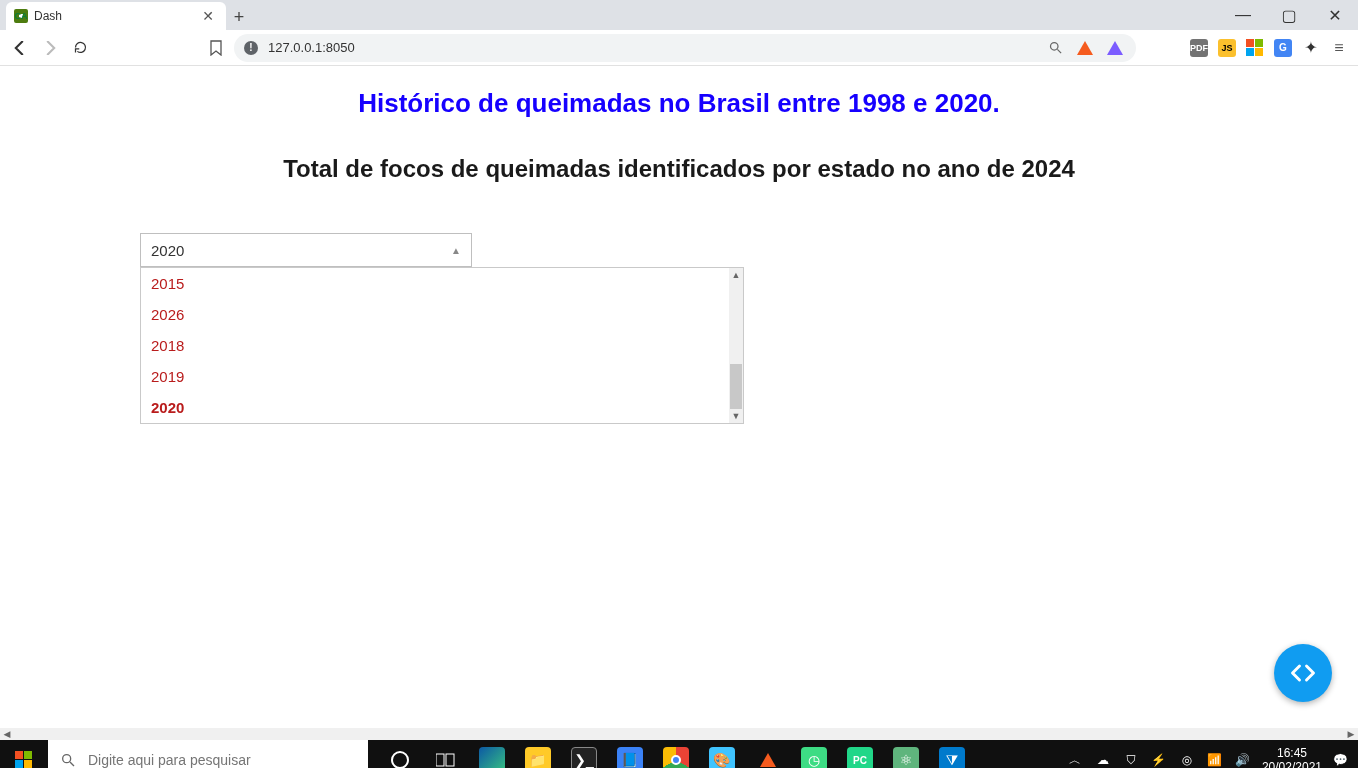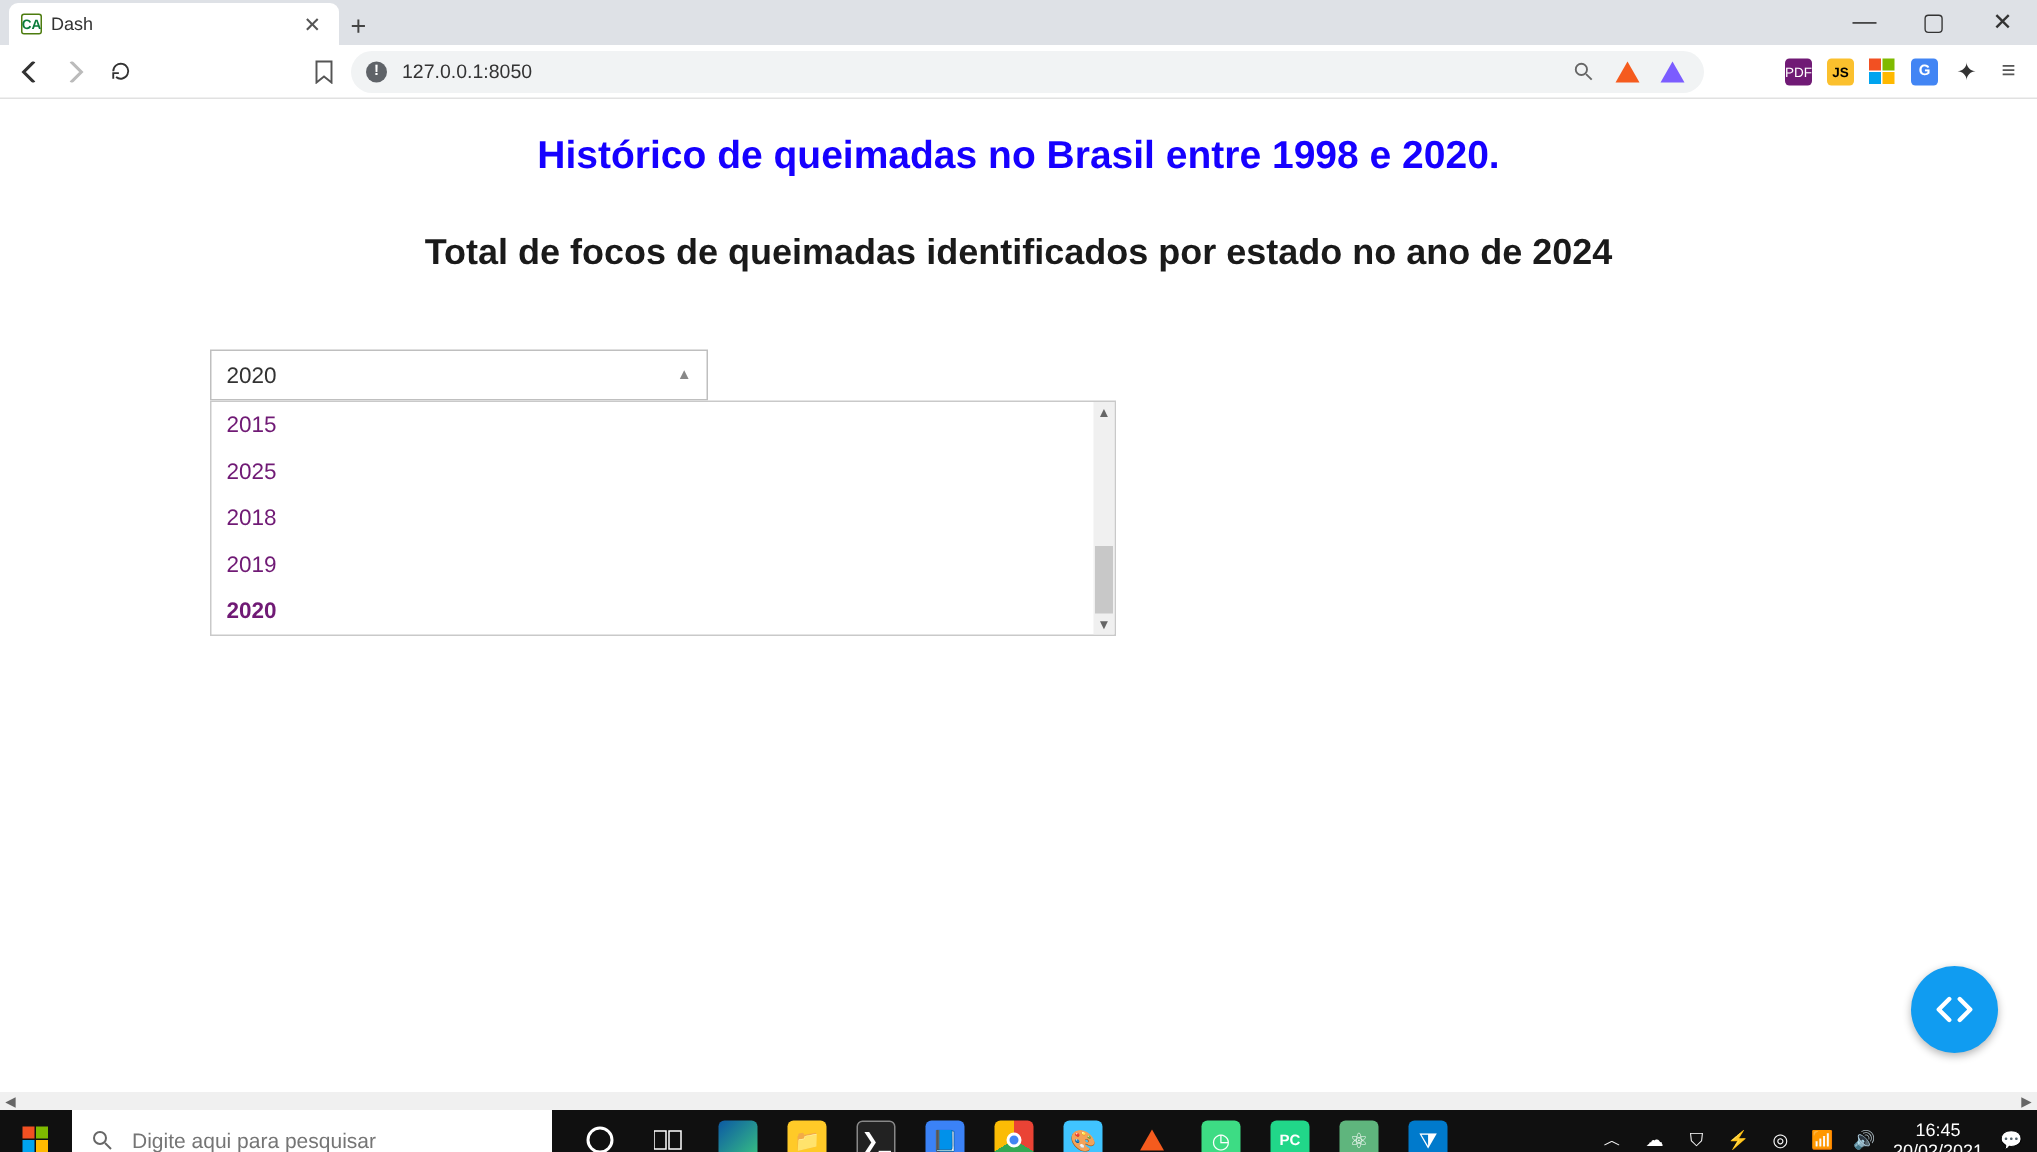--- a/index.html
+++ b/index.html
@@ -3,21 +3,21 @@
 <meta charset="utf-8">
 <style>
   html,body{margin:0;padding:0;height:100%;font-family:"Segoe UI",Tahoma,sans-serif;background:#fff;overflow:hidden}
   *{box-sizing:border-box}
 
   
   .titlebar{height:30px;background:#dee1e6;display:flex;align-items:flex-end}
   .tab{height:28px;background:#fff;border-top-left-radius:6px;border-top-right-radius:6px;
        display:flex;align-items:center;padding:0 8px;min-width:220px;margin-left:6px;position:relative}
   .tab .favicon{width:14px;height:14px;margin-right:6px;display:flex;align-items:center;justify-content:center;
-                font-size:9px;font-weight:700;color:#0a7b3a;border:1px solid #4d7c0f;border-radius:2px;padding:0 1px}
+                font-size:9px;font-weight:700;color:#0a7b3a;border:5px solid #4d7c0f;border-radius:2px;padding:0 1px}
   .tab .title{font-size:12px;color:#333;flex:1;white-space:nowrap;overflow:hidden;text-overflow:ellipsis}
   .tab .close{font-size:14px;color:#555;padding:0 4px;cursor:pointer}
   .newtab{width:26px;height:26px;display:flex;align-items:center;justify-content:center;font-size:18px;color:#444;cursor:pointer}
   .winctrls{margin-left:auto;display:flex}
   .winctrls div{width:46px;height:30px;display:flex;align-items:center;justify-content:center;color:#333;cursor:pointer}
 
   .toolbar{height:36px;background:#fff;border-bottom:1px solid #e1e1e1;display:flex;align-items:center;padding:0 8px;gap:6px}
   .navarrow{width:24px;height:24px;display:flex;align-items:center;justify-content:center;color:#8a8a8a;cursor:pointer}
   .navarrow.enabled{color:#333}
   .toolbar .spacer{flex:0 0 100px}
@@ -33,21 +33,21 @@
 
   .content{padding:0 140px}
 
   
   .dropdown-wrap{width:332px;position:relative}
   .dd-control{height:34px;border:1px solid #bfbfbf;background:#fff;display:flex;align-items:center;padding:0 8px;cursor:pointer;position:relative}
   .dd-control input{border:none;outline:none;font-size:15px;color:#333;flex:1;background:transparent}
   .dd-caret{position:absolute;right:10px;top:50%;transform:translateY(-50%);color:#888;font-size:10px}
   .dd-menu{position:absolute;left:0;top:34px;width:604px;background:#fff;border:1px solid #c9c9c9;max-height:190px;overflow:hidden;display:flex}
   .dd-list{flex:1}
-  .dd-item{padding:7px 10px;font-size:15px;color:#701a75;cursor:pointer}
+  .dd-item{padding:7px 10px;font-size:15px;color:#b91c1c;cursor:pointer}
   .dd-item.hovered{background:#e6f2ff}
   .dd-item.selected{font-weight:700}
   .dd-scroll{width:14px;background:#f0f0f0;display:flex;flex-direction:column}
   .dd-scroll .arrow{height:14px;font-size:9px;color:#666;text-align:center;line-height:14px;cursor:pointer}
   .dd-scroll .track{flex:1;position:relative}
   .dd-scroll .thumb{position:absolute;bottom:0;left:1px;right:1px;height:45px;background:#c8c8c8}
 
   
   .fab{position:absolute;right:26px;bottom:26px;width:58px;height:58px;border-radius:50%;background:#109cf1;
        display:flex;align-items:center;justify-content:center;color:#fff;cursor:pointer;box-shadow:0 2px 6px rgba(0,0,0,.3)}
@@ -63,21 +63,21 @@
   .tb-search{flex:0 0 320px;height:40px;background:#fff;display:flex;align-items:center;gap:10px;padding:0 12px;color:#666;cursor:text}
   .tb-search input{border:none;outline:none;font-size:14px;flex:1;color:#701a75;background:transparent}
   .tb-icons{display:flex;gap:2px;margin-left:10px}
   .tb-icons .app{width:44px;height:40px;display:flex;align-items:center;justify-content:center;cursor:pointer}
   .tb-tray{margin-left:auto;display:flex;align-items:center;gap:10px;padding-right:8px;font-size:12px}
   .tb-clock{text-align:center;line-height:1.2;cursor:pointer}
   .trayicon{cursor:pointer;width:18px;height:18px;display:flex;align-items:center;justify-content:center}
 
   
   .sq{width:18px;height:18px;border-radius:3px}
-  .pdf{background:#701a75;color:#fff;font-size:9px;font-weight:400;display:flex;align-items:center;justify-content:center}
+  .pdf{background:#737373;color:#fff;font-size:9px;font-weight:700;display:flex;align-items:center;justify-content:center}
   .js{background:#fbc02d;color:#000;font-size:9px;font-weight:700;display:flex;align-items:center;justify-content:center}
   .msoff{display:grid;grid-template-columns:8px 8px;grid-template-rows:8px 8px;gap:1px}
   .msoff span:nth-child(1){background:#f25022}.msoff span:nth-child(2){background:#7fba00}
   .msoff span:nth-child(3){background:#00a4ef}.msoff span:nth-child(4){background:#ffb900}
   .gtrans{background:#4285f4;color:#fff;font-size:10px;font-weight:700;display:flex;align-items:center;justify-content:center}
   .puzzle{color:#333;font-size:16px}
   .dots{color:#555;font-size:16px}
   .brave{width:0;height:0;border-left:8px solid transparent;border-right:8px solid transparent;border-bottom:14px solid #f55b1e}
   .bravealt{width:0;height:0;border-left:8px solid transparent;border-right:8px solid transparent;border-bottom:14px solid #7b5cff}
 
@@ -170,21 +170,21 @@
 
   <div class="content">
     <div class="dropdown-wrap">
       <div class="dd-control">
         <input value="2020" style="">
         <span class="dd-caret">▲</span>
       </div>
       <div class="dd-menu">
         <div class="dd-list" id="dd-list">
             <div class="dd-item">2015</div>
-            <div class="dd-item">2025</div>
+            <div class="dd-item">2026</div>
             <div class="dd-item">2018</div>
             <div class="dd-item">2019</div>
             <div class="dd-item selected">2020</div>
           </div>
         <div class="dd-scroll">
           <div class="arrow">▲</div>
           <div class="track">
             <div class="thumb"></div>
           </div>
           <div class="arrow">▼</div>

